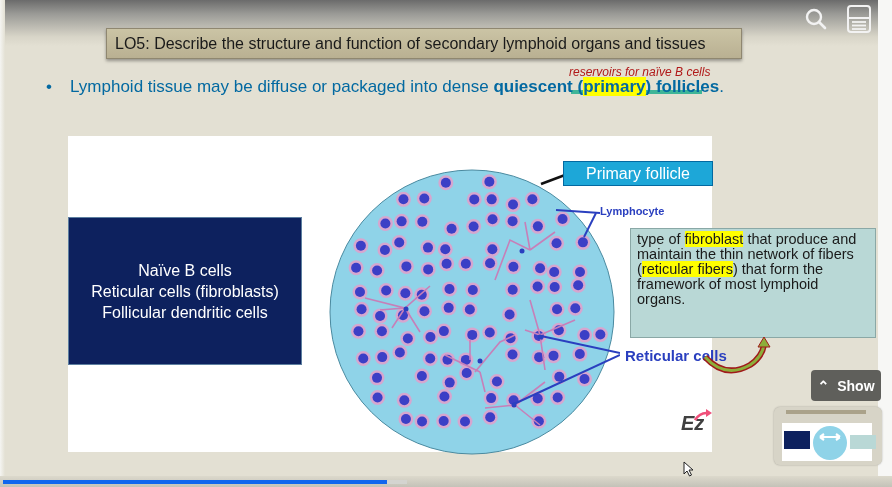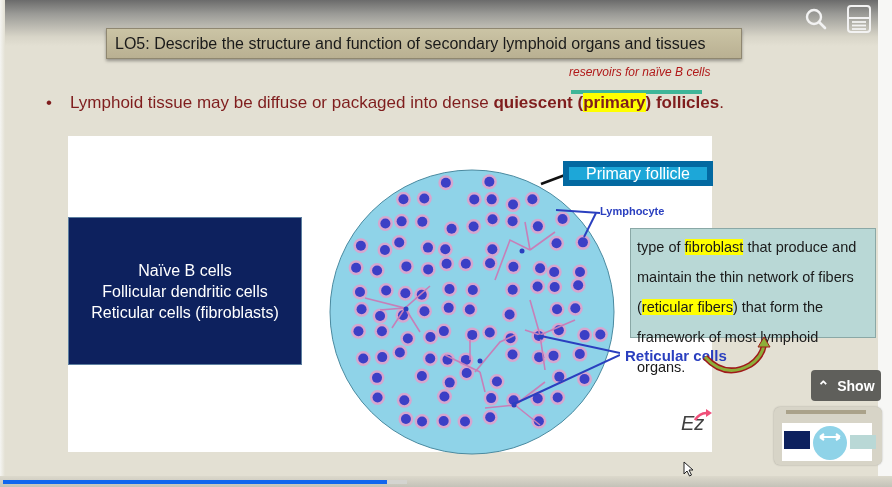--- a/index.html
+++ b/index.html
@@ -18,52 +18,52 @@
   .title-text { font-family: "Liberation Sans", sans-serif; font-size: 16px; color: #1a1a1a; white-space: nowrap; }
 
   .top-icon { position: absolute; top: 5px; width: 28px; height: 28px; cursor: pointer; }
   .search-ic { left: 802px; }
   .menu-ic { left: 845px; }
 
   .annotation { position: absolute; left: 569px; top: 65px; font-family: "Liberation Sans", sans-serif;
     font-size: 12px; font-style: italic; color: #b01818; white-space: nowrap; }
   .annotation-underline { position: absolute; left: 571px; top: 90px; width: 131px; height: 4px; background: #3fb598; }
 
-  .bullet-line { position: absolute; left: 46px; top: 93px; font-family: "Liberation Sans", sans-serif;
-    font-size: 17px; color: #7f1d1d; white-space: nowrap; }
+  .bullet-line { position: absolute; left: 46px; top: 77px; font-family: "Liberation Sans", sans-serif;
+    font-size: 17px; color: #0369a1; white-space: nowrap; }
   .bullet-dot { display: inline-block; width: 24px; }
   .bullet-line b { font-weight: bold; }
   .hl { background: #ffff00; }
 
   .image-panel { position: absolute; left: 68px; top: 136px; width: 644px; height: 316px; background: #ffffff; }
 
   .navy-box { position: absolute; left: 68px; top: 217px; width: 234px; height: 148px; background: #0d215e;
     display: flex; flex-direction: column; justify-content: center; align-items: center;
     font-family: "Liberation Sans", sans-serif; font-size: 16px; color: #ffffff; line-height: 21px; text-align: center;
     border: 1px solid #5d7fa0; }
 
   .follicle-svg { position: absolute; left: 320px; top: 160px; }
 
   .pf-label { position: absolute; left: 563px; top: 161px; width: 150px; height: 25px; background: #1da7d8;
-    border: 6px solid #0369a1; color: #ffffff; font-family: "Liberation Sans", sans-serif; font-size: 16px;
+    border: 1px solid #0369a1; color: #ffffff; font-family: "Liberation Sans", sans-serif; font-size: 16px;
     display: flex; align-items: center; justify-content: center; }
 
   .lymph-label { position: absolute; left: 600px; top: 205px; font-family: "Liberation Sans", sans-serif;
     font-weight: bold; font-size: 11px; color: #2a3fbf; text-align: right; }
   .retic-label { position: absolute; left: 625px; top: 347px; font-family: "Liberation Sans", sans-serif;
     font-weight: bold; font-size: 15px; color: #2a3fbf; }
 
   .def-box { position: absolute; left: 630px; top: 228px; width: 246px; height: 110px; background: #b9d8d6;
     border: 1px solid #8aa8a6; padding: 3px 6px; font-family: "Liberation Sans", sans-serif;
-    font-size: 14.5px; line-height: 30px; color: #1a1a1a; }
+    font-size: 14.5px; line-height: 15px; color: #1a1a1a; }
 
   .curved-arrow { position: absolute; left: 700px; top: 335px; }
 
   .ez-logo { position: absolute; left: 681px; top: 412px; font-family: "Liberation Sans", sans-serif;
-    font-size: 20px; font-weight: normal; font-style: italic; color: #404040; }
+    font-size: 20px; font-weight: bold; font-style: italic; color: #404040; }
   .ez-arrow { position: absolute; left: 694px; top: 409px; }
 
   .show-btn { position: absolute; left: 811px; top: 370px; width: 70px; height: 31px; background: #5f5f5b;
     border-radius: 4px; color: #fff; font-family: "Liberation Sans", sans-serif; font-size: 14px; font-weight: bold;
     display: flex; align-items: center; justify-content: center; gap: 8px; cursor: pointer; }
   .thumb { position: absolute; left: 774px; top: 407px; width: 108px; height: 58px; border-radius: 6px;
     background: #c9c6ba; overflow: hidden; cursor: pointer; box-shadow: 0 0 2px rgba(0,0,0,0.3); }
 
   .progress-track { position: absolute; left: 3px; top: 480px; width: 404px; height: 4px; background: #d4d4d0; }
   .progress-fill { position: absolute; left: 3px; top: 480px; width: 384px; height: 4px; background: #1166ee; cursor: pointer; }
@@ -103,22 +103,22 @@
   <div class="annotation-underline"></div>
 
   <div class="bullet-line">
     <span class="bullet-dot">•</span><span>Lymphoid tissue may be diffuse or packaged into dense </span><b>quiescent (</b><b class="hl">primary</b><b>) follicles</b><span>.</span>
   </div>
 
   <div class="image-panel"></div>
 
   <div class="navy-box">
     <div>Naïve B cells</div>
+    <div>Reticular cells (fibroblasts)</div>
     <div>Follicular dendritic cells</div>
-    <div>Reticular cells (fibroblasts)</div>
   </div>
 
   <svg class="follicle-svg" width="300" height="300" viewBox="0 0 300 300">
     <circle cx="152" cy="152" r="142" fill="#8fd3e8" stroke="#4a8aa0" stroke-width="1"></circle>
     <g id="cells">
         <circle cx="125.84439300411523" cy="22.812542866941016" r="7.5" fill="#d6a6cf"></circle>
         <circle cx="125.84439300411523" cy="22.812542866941016" r="5" fill="#3b3fc6"></circle>
         <circle cx="169.3507801783265" cy="21.71965020576132" r="7.5" fill="#d6a6cf"></circle>
         <circle cx="169.3507801783265" cy="21.71965020576132" r="5" fill="#3b3fc6"></circle>
         <circle cx="83.4565329218107" cy="39.32591735253772" r="7.5" fill="#d6a6cf"></circle>

